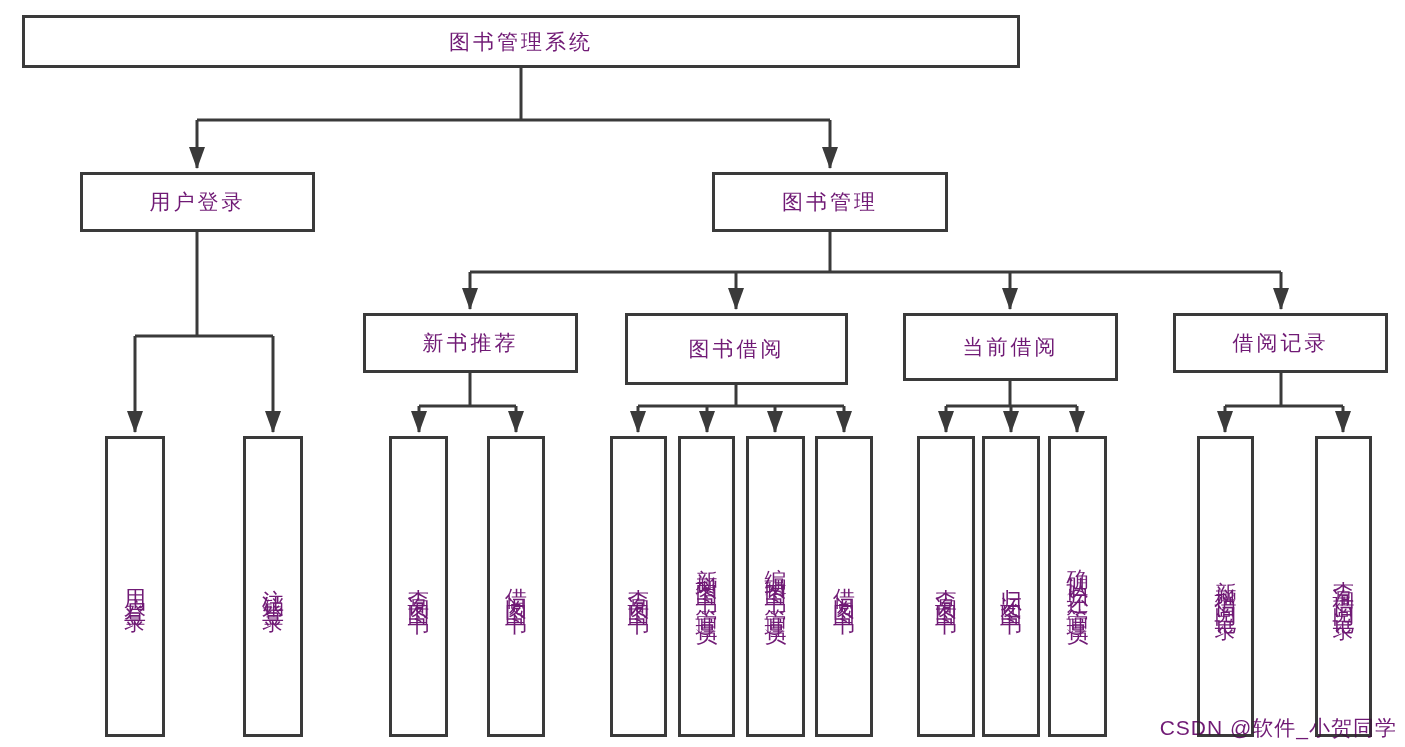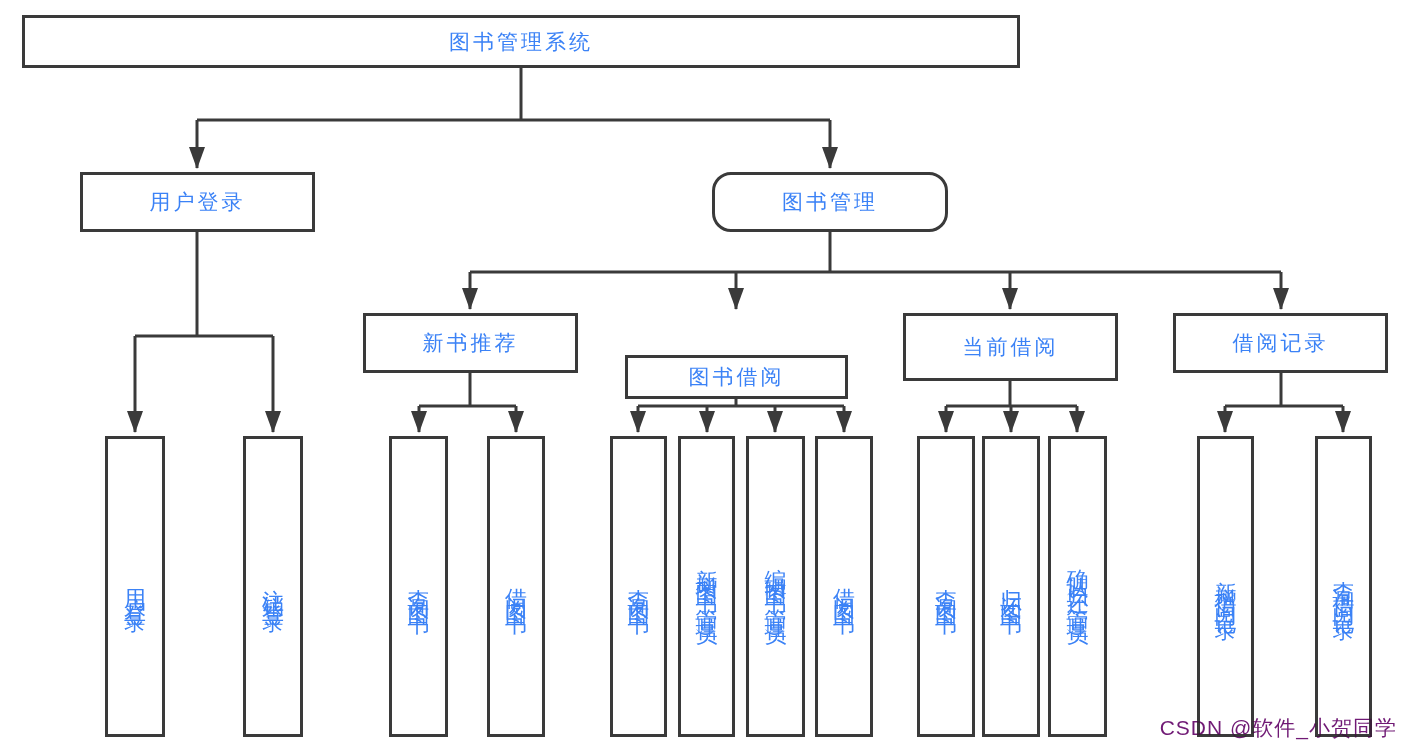--- a/index.html
+++ b/index.html
@@ -10,21 +10,21 @@
     font-family:"Liberation Sans",sans-serif;
     overflow:hidden;
   }
   #wires{position:absolute;left:0;top:0;width:1405px;height:747px;z-index:1;}
   .box{
     position:absolute;
     box-sizing:border-box;
     border:3px solid #3a3a3a;
     background:#ffffff;
     display:flex;align-items:center;justify-content:center;
-    color:#3b82f6;
+    color:#701a75;
     z-index:2;
   }
   .hbox{font-size:21px;letter-spacing:3px;white-space:nowrap;}
   .vbox{font-size:22px;}
   .vbox .vtext{
     writing-mode:vertical-rl;
     text-orientation:mixed;
     letter-spacing:8px;
     line-height:1;
     white-space:nowrap;
@@ -91,24 +91,24 @@
       <path d="M1281 373 V406"></path>
       <path d="M1225 406 H1343"></path>
       <path d="M1225 406 V432" marker-end="url(#arrowhead)"></path>
       <path d="M1343 406 V432" marker-end="url(#arrowhead)"></path>
     </g>
   </svg>
 
   <div class="box hbox" style="left:22px;top:15px;width:998px;height:53px;">图书管理系统</div>
 
   <div class="box hbox" style="left:80px;top:172px;width:235px;height:60px;">用户登录</div>
-  <div class="box hbox" style="left:712px;top:172px;width:236px;height:60px;border-radius:19px;">图书管理</div>
+  <div class="box hbox" style="left:712px;top:172px;width:236px;height:60px;">图书管理</div>
 
   <div class="box hbox" style="left:363px;top:313px;width:215px;height:60px;">新书推荐</div>
-  <div class="box hbox" style="left:625px;top:313px;width:223px;height:44px;margin-top:42px;">图书借阅</div>
+  <div class="box hbox" style="left:625px;top:313px;width:223px;height:72px;">图书借阅</div>
   <div class="box hbox" style="left:903px;top:313px;width:215px;height:68px;">当前借阅</div>
   <div class="box hbox" style="left:1173px;top:313px;width:215px;height:60px;">借阅记录</div>
 
   <div class="box vbox" style="left:105px;top:436px;width:60px;height:301px;">
     <span class="vtext">用户登录</span>
   </div>
   <div class="box vbox" style="left:243px;top:436px;width:60px;height:301px;">
     <span class="vtext">注销登录</span>
   </div>
 

